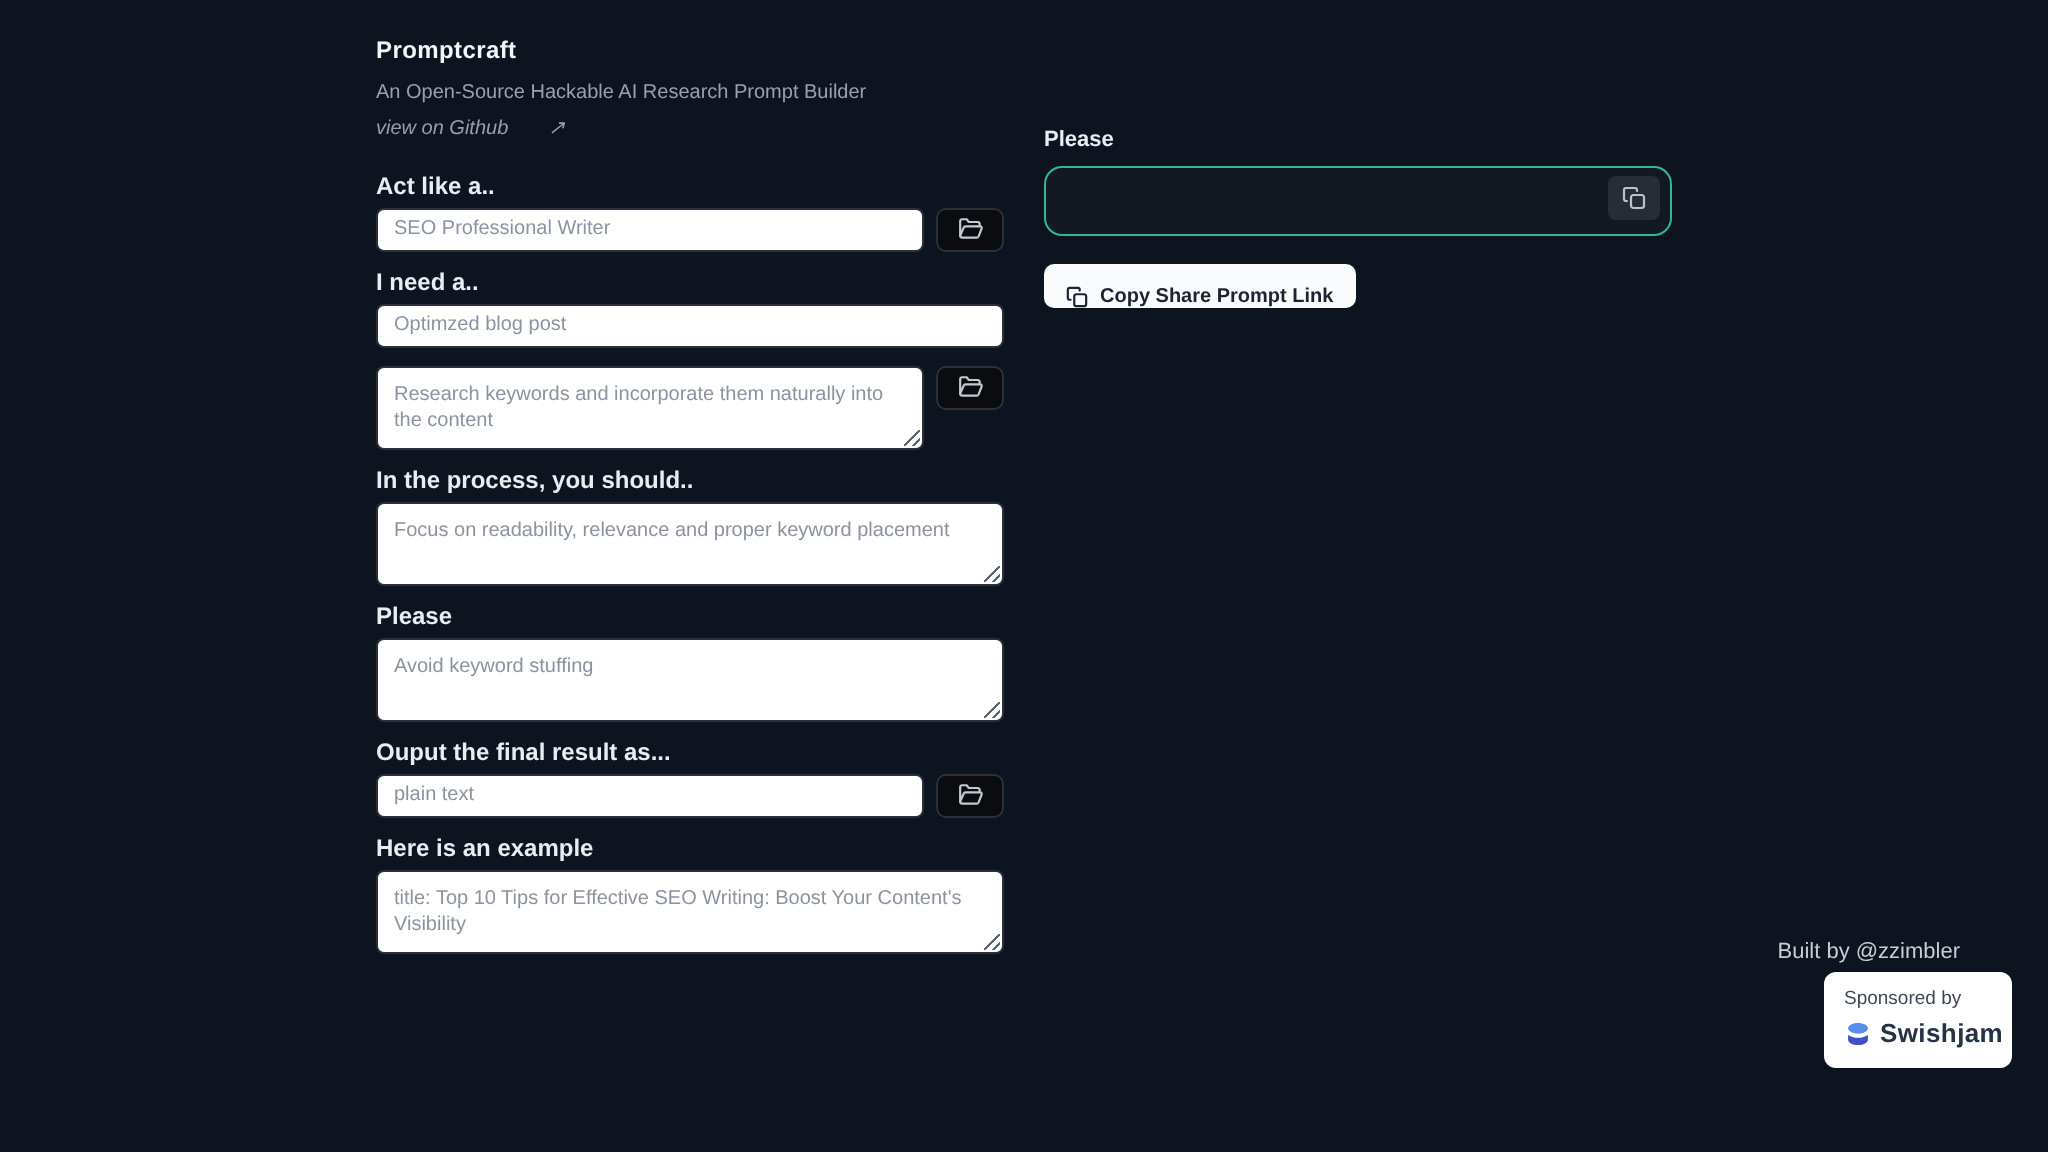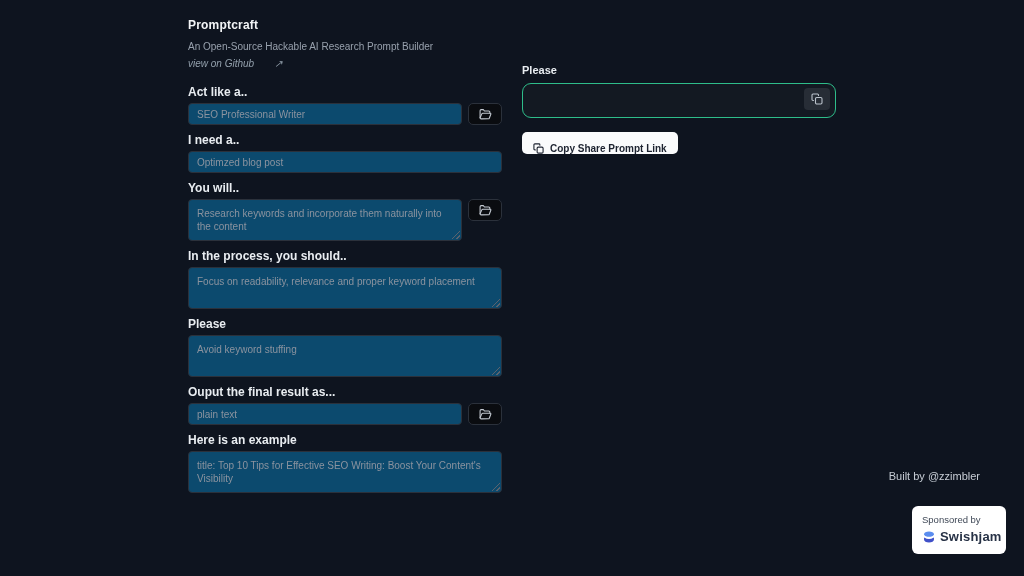--- a/index.html
+++ b/index.html
@@ -46,21 +46,21 @@
     margin-bottom: 5px;
     line-height: 12px;
   }
   .control-row {
     display: flex;
     align-items: flex-start;
     gap: 6px;
   }
   .text-input, .text-area {
     flex: 1;
-    background: #0c4a6e;
+    background: #ffffff;
     border: 1px solid #2b313b;
     border-radius: 4px;
     color: #8b939f;
     font-family: "Liberation Sans", sans-serif;
     font-size: 10px;
     padding: 4px 8px;
     outline: none;
     width: 100%;
   }
   .text-input { height: 22px; }
@@ -147,21 +147,21 @@
     cursor: pointer;
   }
   .built-by {
     position: absolute;
     right: 44px; top: 470px;
     color: #c7cdd5;
     font-size: 11px;
   }
   .sponsor-card {
     position: absolute;
-    right: 18px; top: 506px;
+    right: 18px; top: 486px;
     width: 94px; height: 48px;
     background: #ffffff;
     border-radius: 6px;
     padding: 8px 10px 0 10px;
     cursor: pointer;
   }
   .sponsor-label {
     color: #3f4856;
     font-size: 9.5px;
   }
@@ -209,21 +209,20 @@
     </div>
 
     <div class="field-row">
       <div class="field-label">I need a..</div>
       <div class="control-row">
         <input class="text-input" value="Optimzed blog post" style="">
       </div>
     </div>
 
     <div class="field-row">
-      <div class="field-label">You will..</div>
       <div class="control-row">
         <div class="ta-wrap">
           <textarea class="text-area" style="">Research keywords and incorporate them naturally into the content</textarea>
           <div class="resize-handle"></div>
         </div>
         <button class="folder-btn">
           <span>
             <svg width="13" height="13" viewBox="0 0 24 24" fill="none" stroke="currentColor" stroke-width="2" stroke-linecap="round" stroke-linejoin="round">
                 <path d="M2 18V5a2 2 0 0 1 2-2h4l2 2.5h8a2 2 0 0 1 2 2V9"></path>
                 <path d="M2 18l3.2-7.2A2 2 0 0 1 7 9.6h13.5a1.4 1.4 0 0 1 1.3 2L19 18.8a2 2 0 0 1-1.8 1.2H4a2 2 0 0 1-2-2z"></path>

